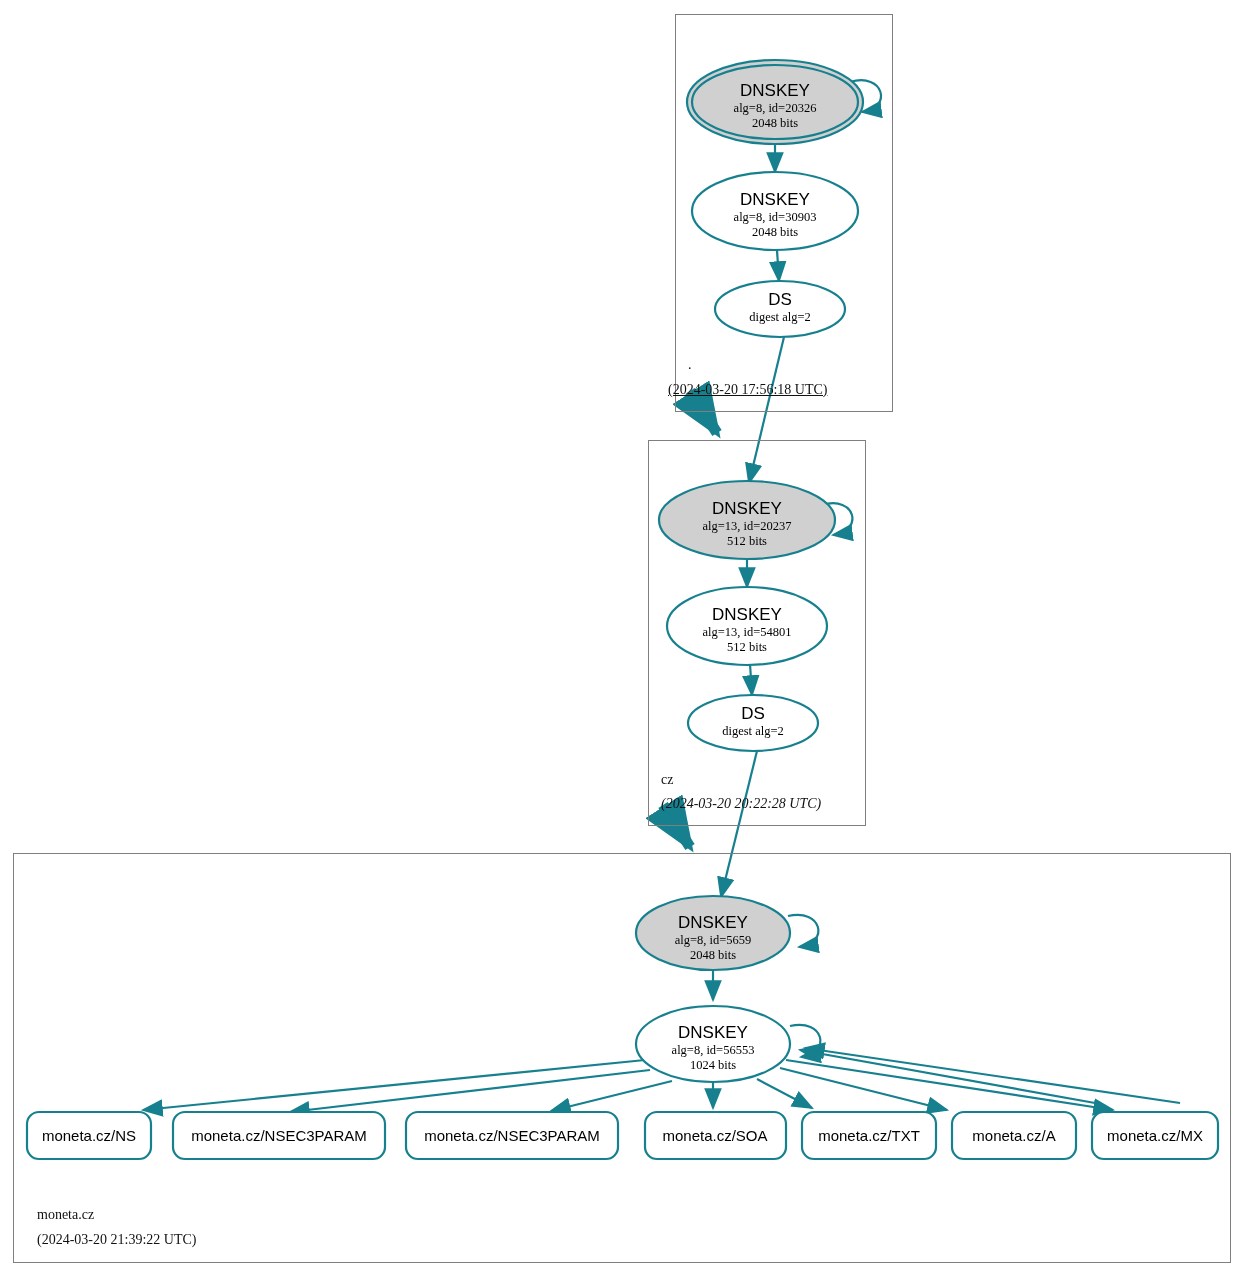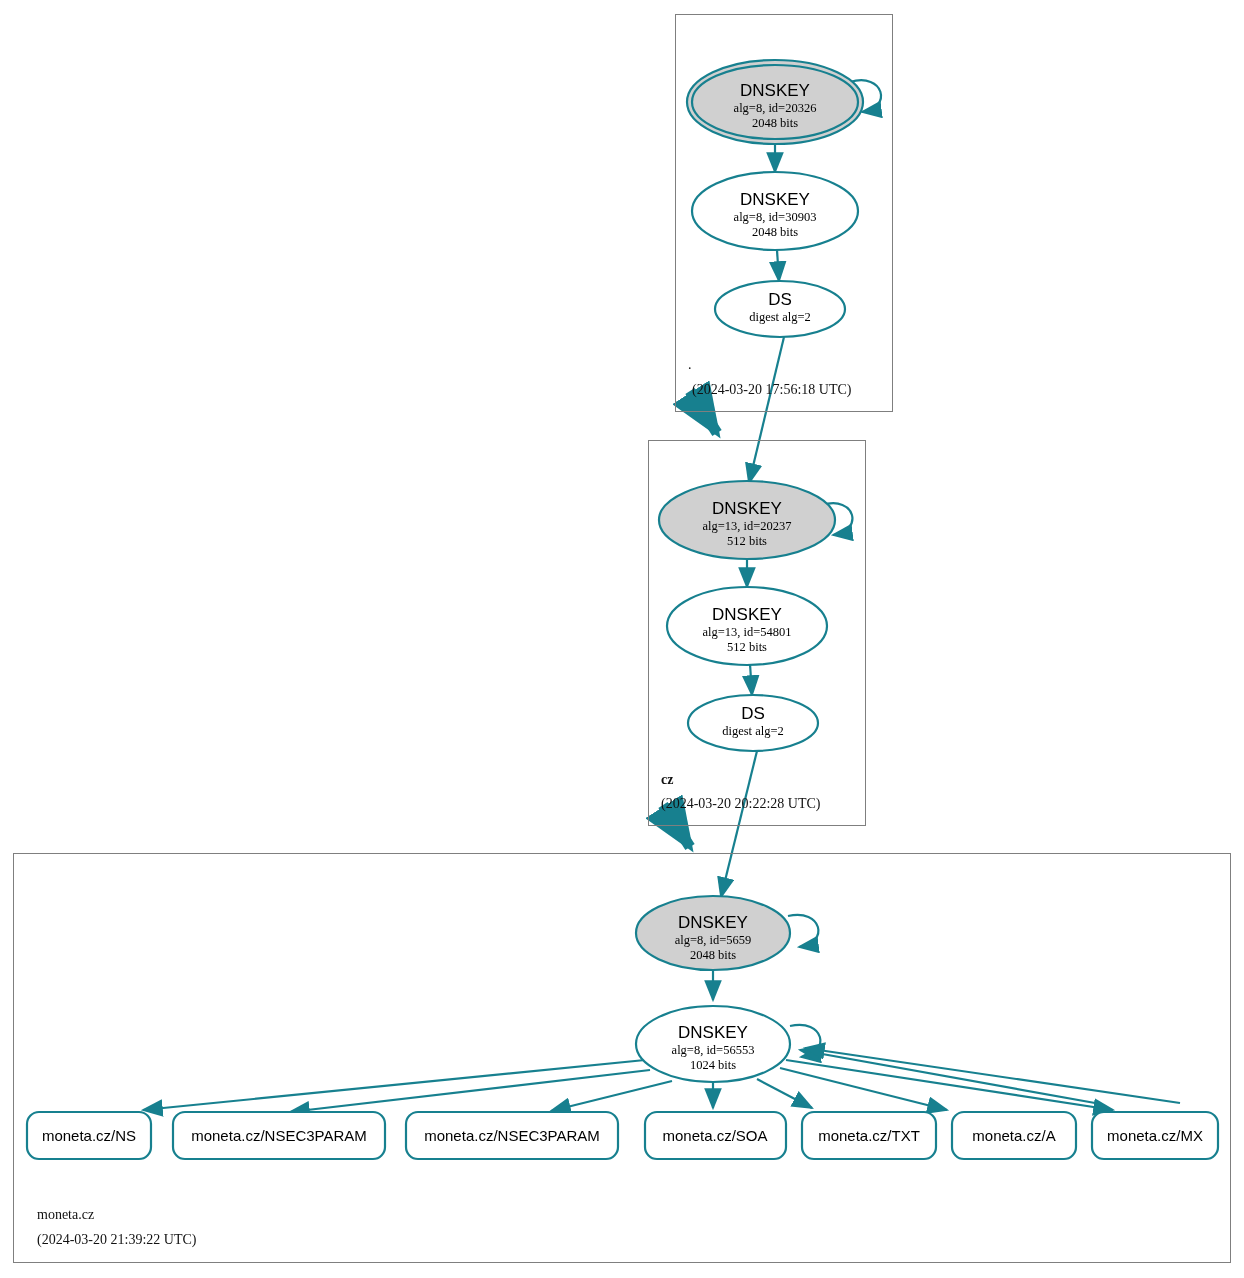--- a/index.html
+++ b/index.html
@@ -62,25 +62,25 @@
     <path d="M757,1079 L812,1108" fill="none" stroke="#17808f" stroke-width="2.2" marker-end="url(#ah)"></path>
     <path d="M780,1068 L947,1110" fill="none" stroke="#17808f" stroke-width="2.2" marker-end="url(#ah)"></path>
     <path d="M786,1060 L1113,1110" fill="none" stroke="#17808f" stroke-width="2.2" marker-end="url(#ah)"></path>
 
     <path d="M1095,1103 L800,1050" fill="none" stroke="#17808f" stroke-width="2.2" marker-end="url(#ah)"></path>
     <path d="M1180,1103 L805,1048" fill="none" stroke="#17808f" stroke-width="2.2" marker-end="url(#ah)"></path>
   </svg>
 
   <div class="zone-box" style="left:675px;top:14px;width:218px;height:398px;"></div>
   <div class="zone-label" style="left:688px;top:357px;">.</div>
-  <div class="zone-time" style="left:692px;top:382px;">(2024-03-20 17:56:18 UTC)</div>
+  <div class="zone-time" style="left:668px;top:382px;text-decoration:underline;">(2024-03-20 17:56:18 UTC)</div>
 
   <div class="zone-box" style="left:648px;top:440px;width:218px;height:386px;"></div>
-  <div class="zone-label" style="left:661px;top:772px;font-weight:bold;">cz</div>
-  <div class="zone-time" style="left:661px;top:796px;">(2024-03-20 20:22:28 UTC)</div>
+  <div class="zone-label" style="left:661px;top:772px;">cz</div>
+  <div class="zone-time" style="left:661px;top:796px;font-style:italic;">(2024-03-20 20:22:28 UTC)</div>
 
   <div class="zone-box" style="left:13px;top:853px;width:1218px;height:410px;"></div>
   <div class="zone-label" style="left:37px;top:1207px;">moneta.cz</div>
   <div class="zone-time" style="left:37px;top:1232px;font-family:Liberation Serif, serif;">(2024-03-20 21:39:22 UTC)</div>
 
   <svg class="layer" viewBox="0 0 1244 1278">
 
     <g>
       <ellipse cx="775" cy="102" rx="88" ry="42" fill="#d0d0d0" stroke="#17808f" stroke-width="2.2"></ellipse>
       <ellipse cx="775" cy="102" rx="83" ry="37" fill="#d0d0d0" stroke="#17808f" stroke-width="2.2"></ellipse>

